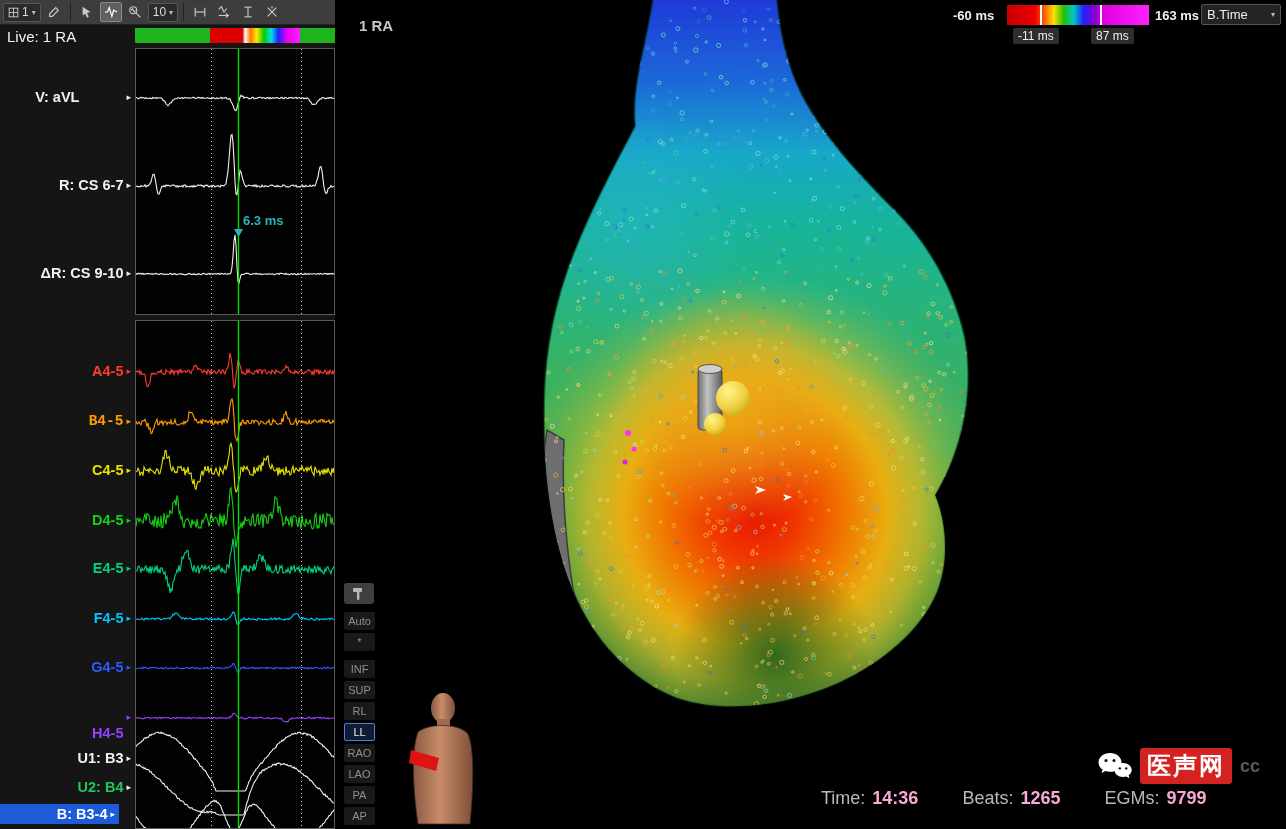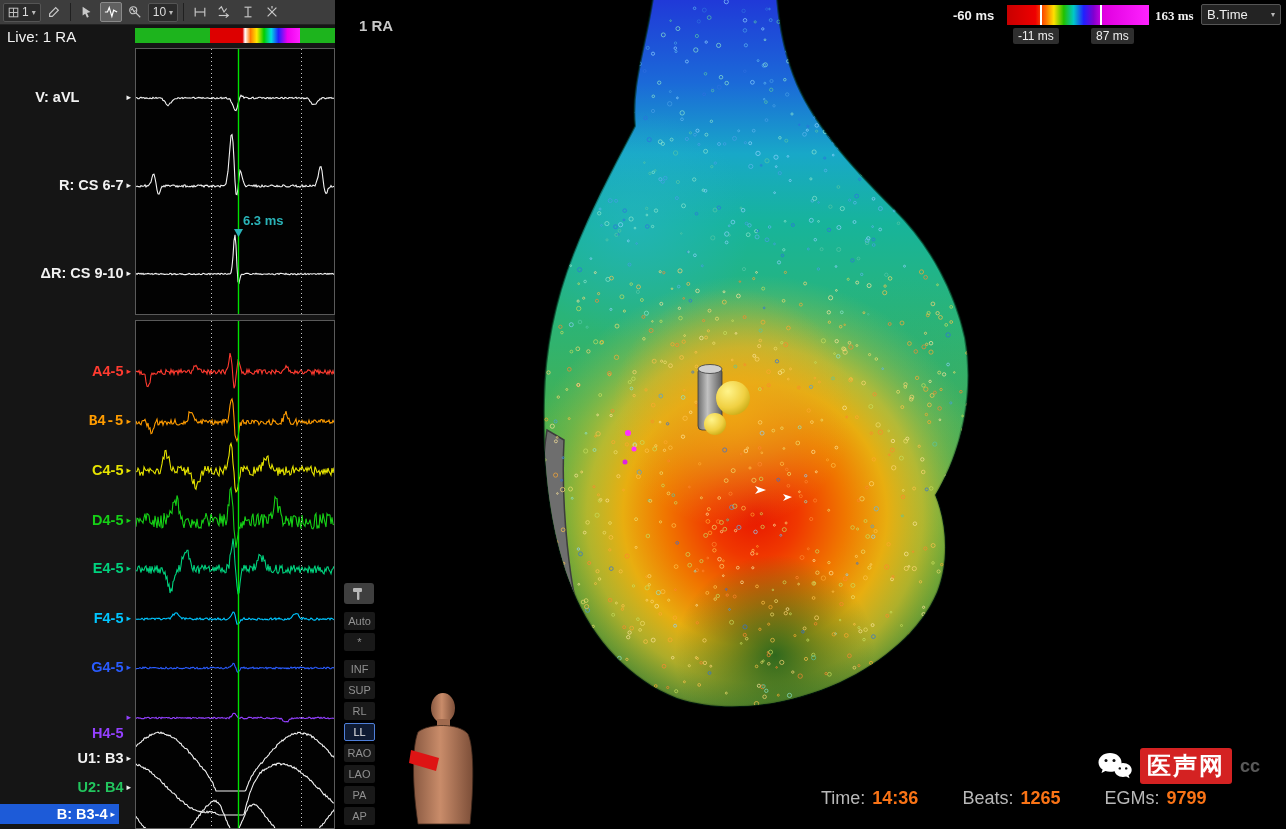--- a/index.html
+++ b/index.html
@@ -38,21 +38,21 @@
   .trace-label.selected { width:119px; background:#1d5bd8; padding-right:4px; }
 
   
   .main-view { position:absolute; left:335px; top:0; width:951px; height:829px; background:#000; }
   #map-svg { position:absolute; left:0; top:0; }
 
   .map-title { position:absolute; left:24px; top:17px; color:#c8c8c8; font-size:15px; font-weight:bold; }
 
   .cb-label { position:absolute; color:#f0f0f0; font-size:13px; font-weight:bold; }
   #cb-min { left:618px; top:8px;text-align:right; }
-  #cb-max { left:820px; top:8px;font-family:Liberation Serif, serif; }
+  #cb-max { left:820px; top:8px; }
   .colorbar { position:absolute; left:672px; top:5px; width:142px; height:20px;
     background:linear-gradient(90deg,#c80000 0%,#ee0000 20%,#ff6a00 27%,#ffe000 33%,#20c000 40%,#00c8c8 47%,#2020ff 54%,#8000d0 61%,#e000e0 68%,#ff22ff 100%); }
   .cb-marker { position:absolute; top:0; width:2px; height:20px; background:#fff; }
   .cb-sub { position:absolute; top:28px; background:#2e2e2e; color:#eee; font-size:12px;
             padding:1px 5px; border-radius:2px; }
   #cb-low { left:678px; }
   #cb-high { left:756px; }
   .btime-select { position:absolute; right:5px; top:4px; width:80px; height:21px;
     background:#232323; border:1px solid #555; border-radius:2px; color:#eee; font-size:13px;
     display:flex; align-items:center; justify-content:space-between; padding:0 5px; cursor:pointer; }
@@ -62,21 +62,21 @@
   .view-btn { position:absolute; left:9px; width:31px; height:18px; line-height:17px; text-align:center;
     font-size:11px; color:#909090; background:rgba(45,45,45,.55); border:1px solid transparent;
     border-radius:2px; cursor:pointer; }
   .view-btn.active { color:#e8e8e8; border-color:#4f7fd9; background:rgba(25,45,85,.6); }
 
   .torso { position:absolute; left:70px; top:692px; }
 
   .status-bar { position:absolute; left:486px; top:788px; display:flex; gap:44px; font-size:18px; }
   .status-item { display:flex; gap:7px; }
   .status-item .lbl { color:#b8b8b8; }
-  .status-item .val { color:#f97316; font-weight:bold; }
+  .status-item .val { color:#f9a8d4; font-weight:bold; }
 
   .watermark { position:absolute; right:26px; top:748px; display:flex; align-items:center; gap:8px; }
   .wm-text { color:#fff; font-size:24px; font-weight:bold; background:#d42222;
              padding:2px 7px; border-radius:3px; letter-spacing:2px; }
   .wm-ghost { color:rgba(255,255,255,.35); font-size:18px; font-weight:bold; }
 </style>
 </head>
 <body>
 
 <div class="app">

